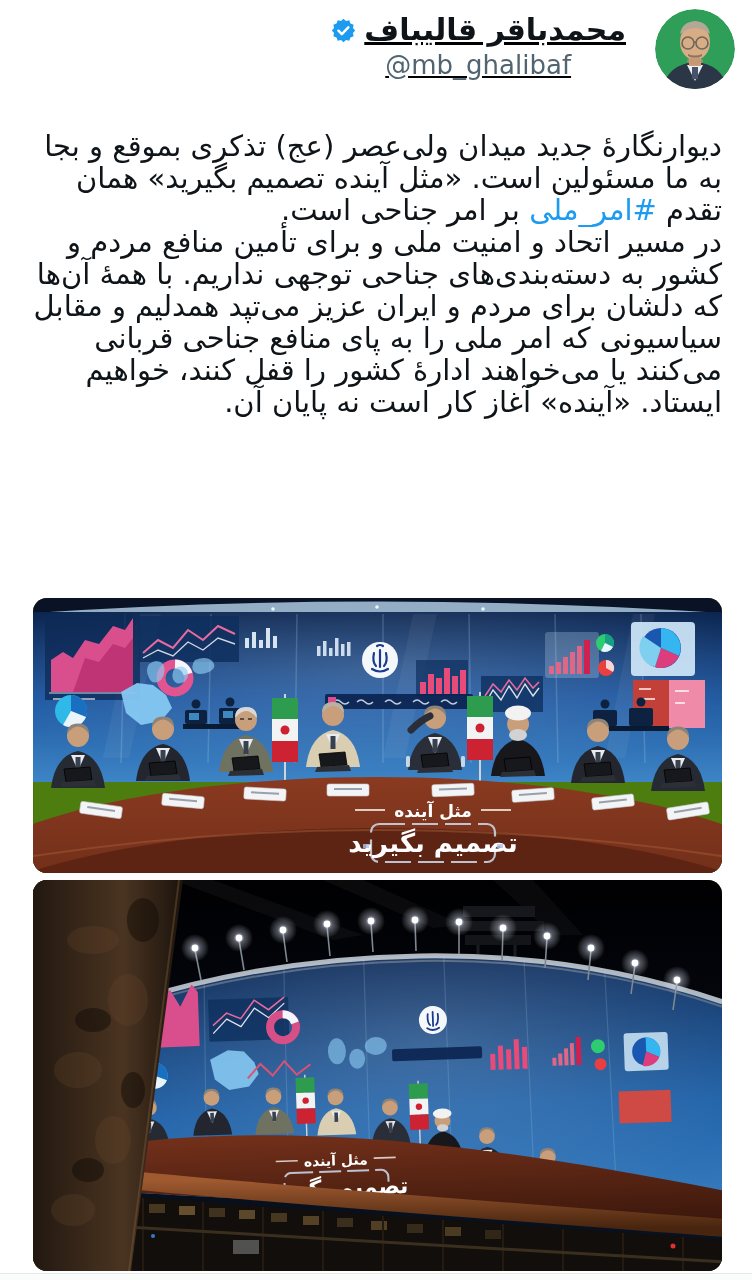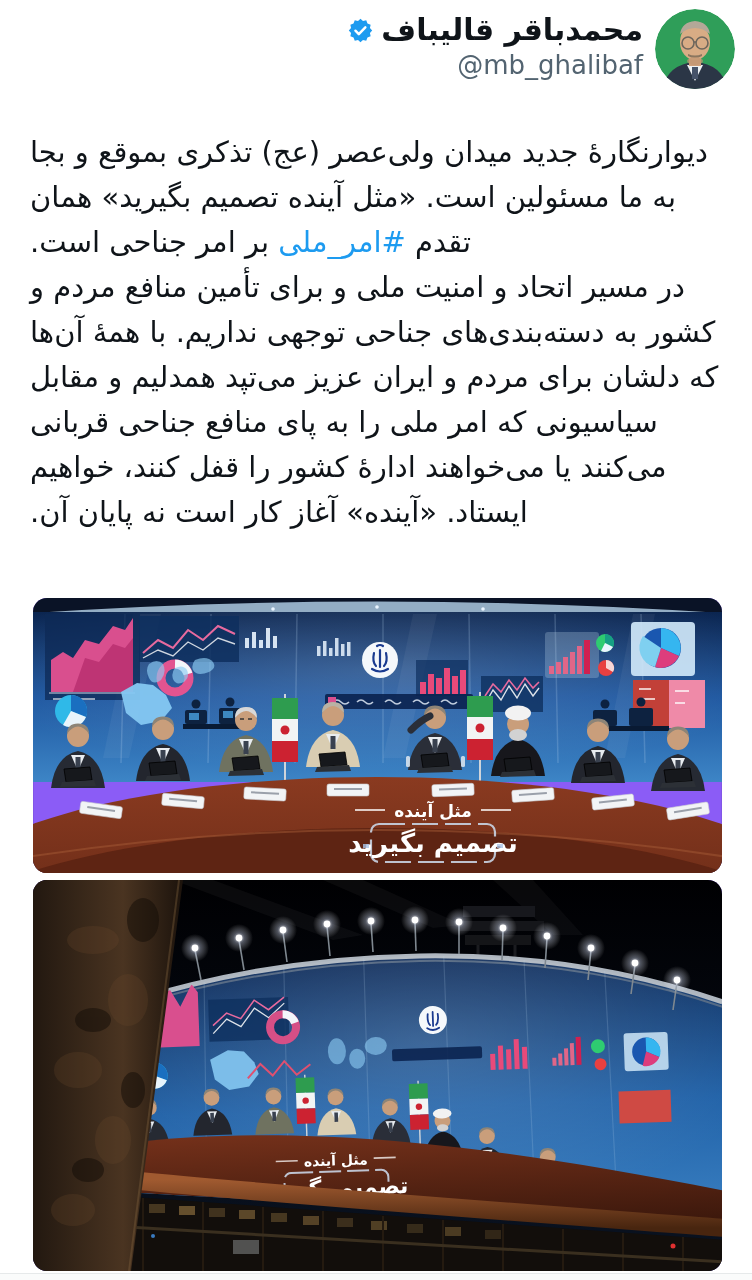--- a/index.html
+++ b/index.html
@@ -5,37 +5,37 @@
   html,body{margin:0;padding:0;}
   body{
     width:752px;height:1280px;position:relative;background:#ffffff;
     font-family:"DejaVu Sans",sans-serif;overflow:hidden;
   }
   
   .avatar{
     position:absolute;top:9px;right:17px;width:80px;height:80px;border-radius:50%;
     overflow:hidden;cursor:pointer;
   }
-  .user-block{position:absolute;top:12px;right:109px;text-align:right;direction:rtl;}
+  .user-block{position:absolute;top:12px;right:126px;text-align:center;direction:rtl;text-decoration:underline;}
   .name-row{display:flex;flex-direction:row;align-items:center;gap:7px;direction:rtl;}
   .display-name{font-size:30px;font-weight:bold;color:#0f1419;line-height:36px;white-space:nowrap;}
   .badge{width:27px;height:27px;flex:0 0 auto;}
   .handle{font-size:26px;color:#536471;line-height:34px;margin-top:0;font-family:"DejaVu Sans",sans-serif;}
   
   .tweet-text{
     position:absolute;top:130px;right:30px;left:30px;
-    direction:rtl;text-align:left;unicode-bidi:plaintext;
-    font-size:29px;line-height:45px;color:#0f1419;
+    direction:rtl;text-align:right;unicode-bidi:plaintext;
+    font-size:29px;line-height:32px;color:#0f1419;
     white-space:pre-line;
   }
   .hashtag{color:#1d9bf0;cursor:pointer;}
   
   .photo{
     position:absolute;left:33px;width:689px;border-radius:14px;overflow:hidden;
-    box-shadow:0 0 0 1px rgba(0,0,0,0.06) inset;background:#8b5cf6;cursor:pointer;
+    box-shadow:0 0 0 1px rgba(0,0,0,0.06) inset;background:#4d7c0f;cursor:pointer;
   }
   .photo-1{top:598px;height:275px;}
   .photo-2{top:880px;height:391px;}
   .photo svg{display:block;width:100%;height:100%;}
   .bottom-strip{
     position:absolute;top:1273px;left:0;width:752px;height:7px;
     background:#fafbfb;border-top:1px solid #e6e9ea;
   }
   svg text{direction:rtl;}
 </style>

